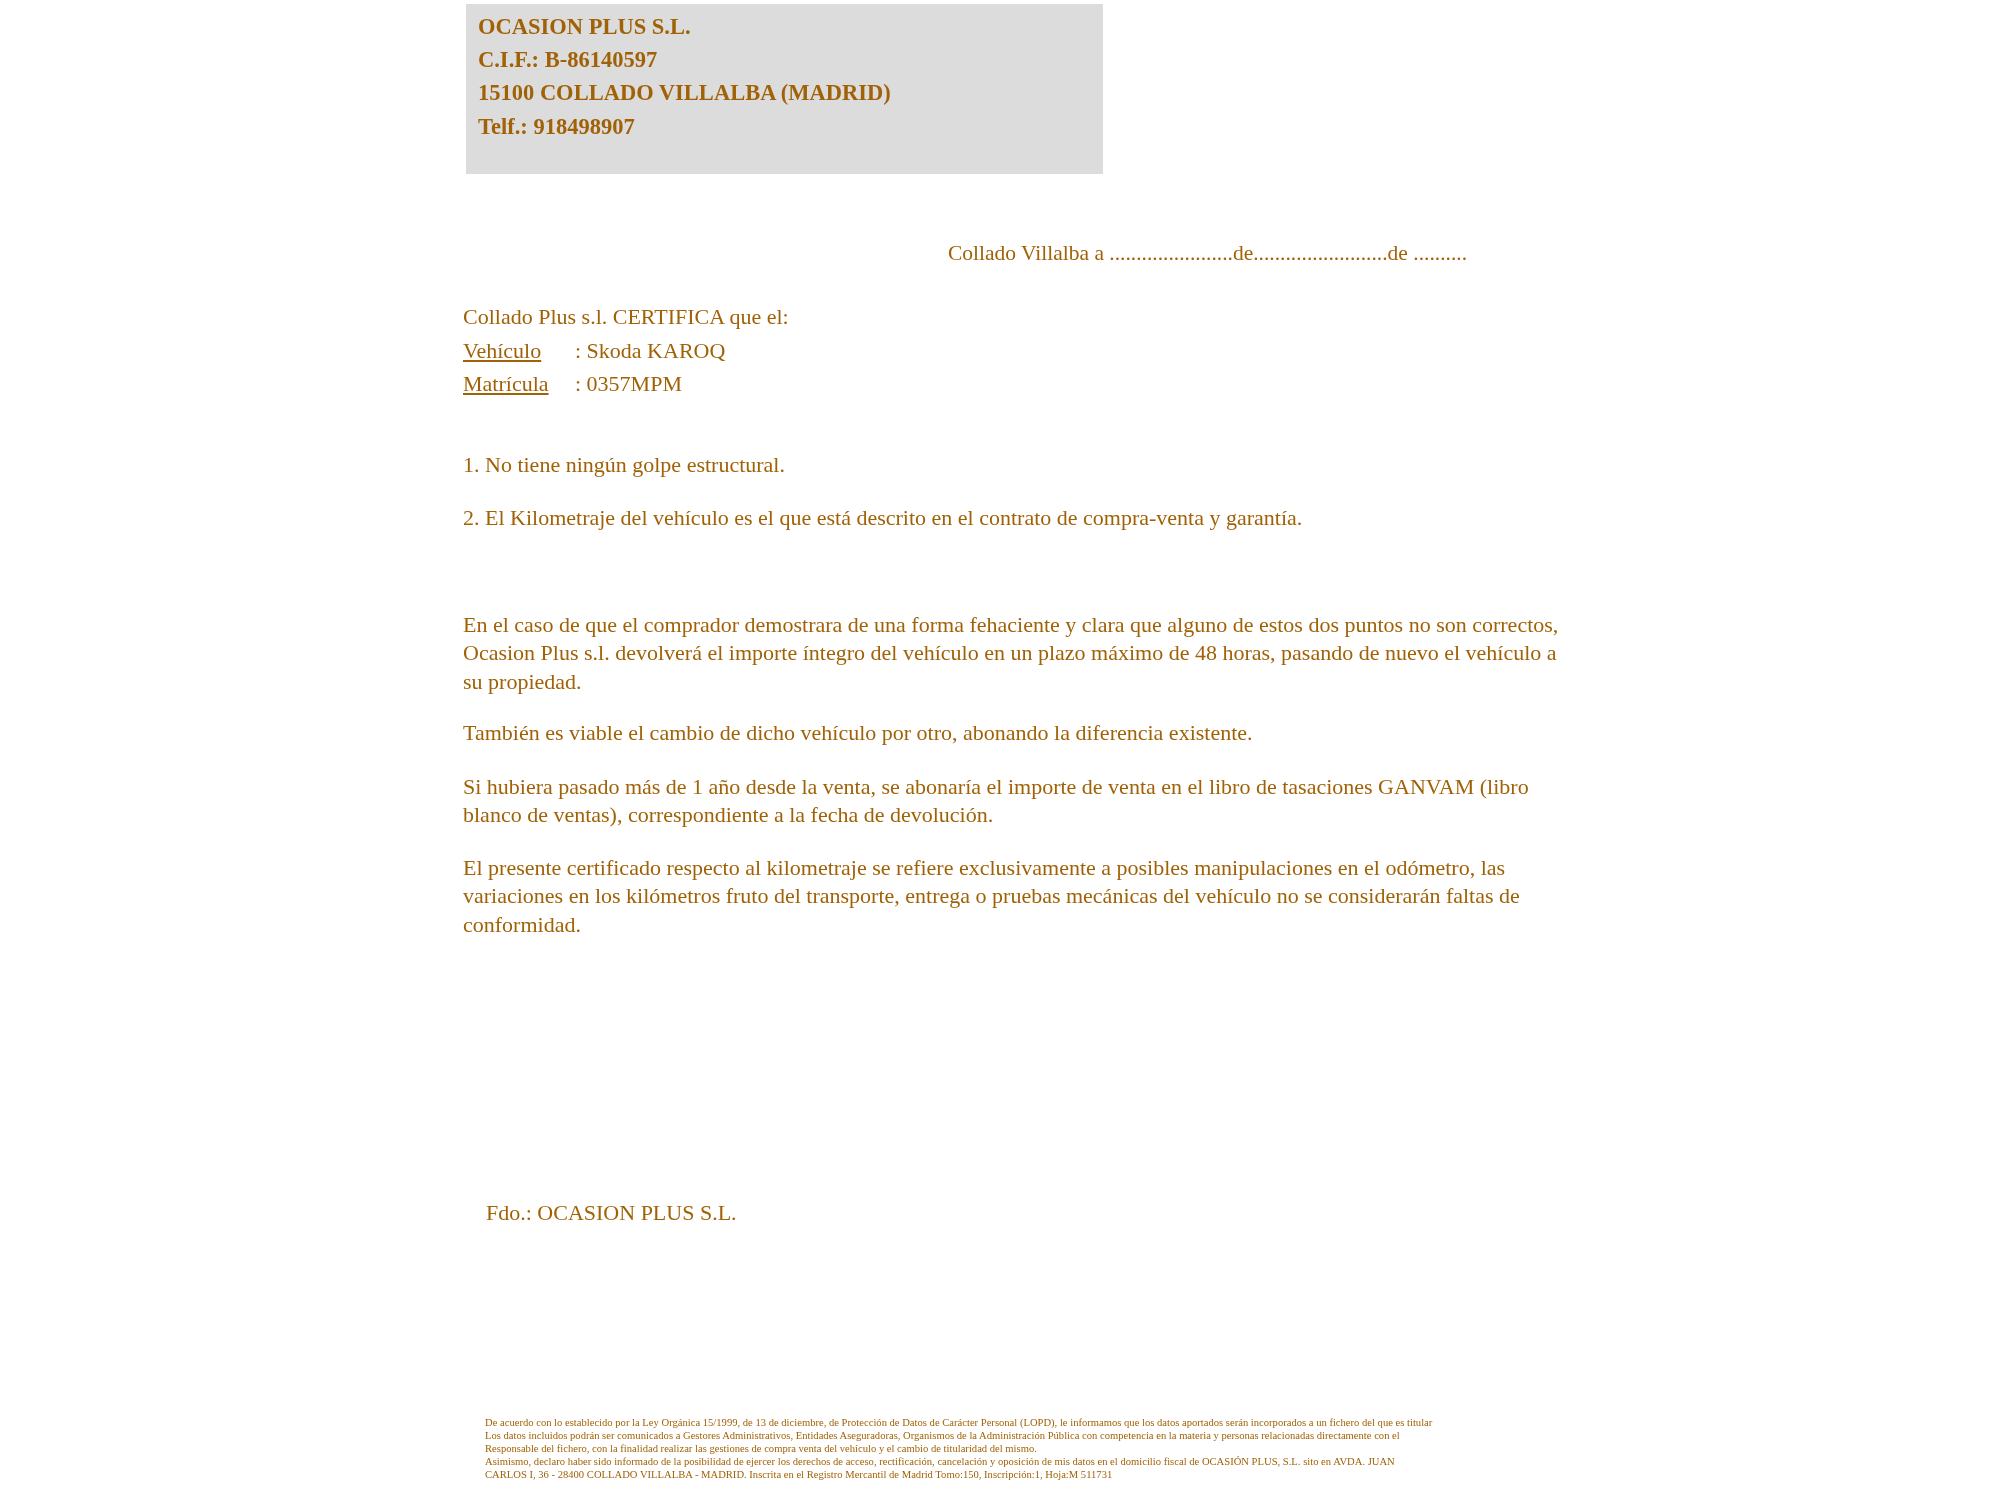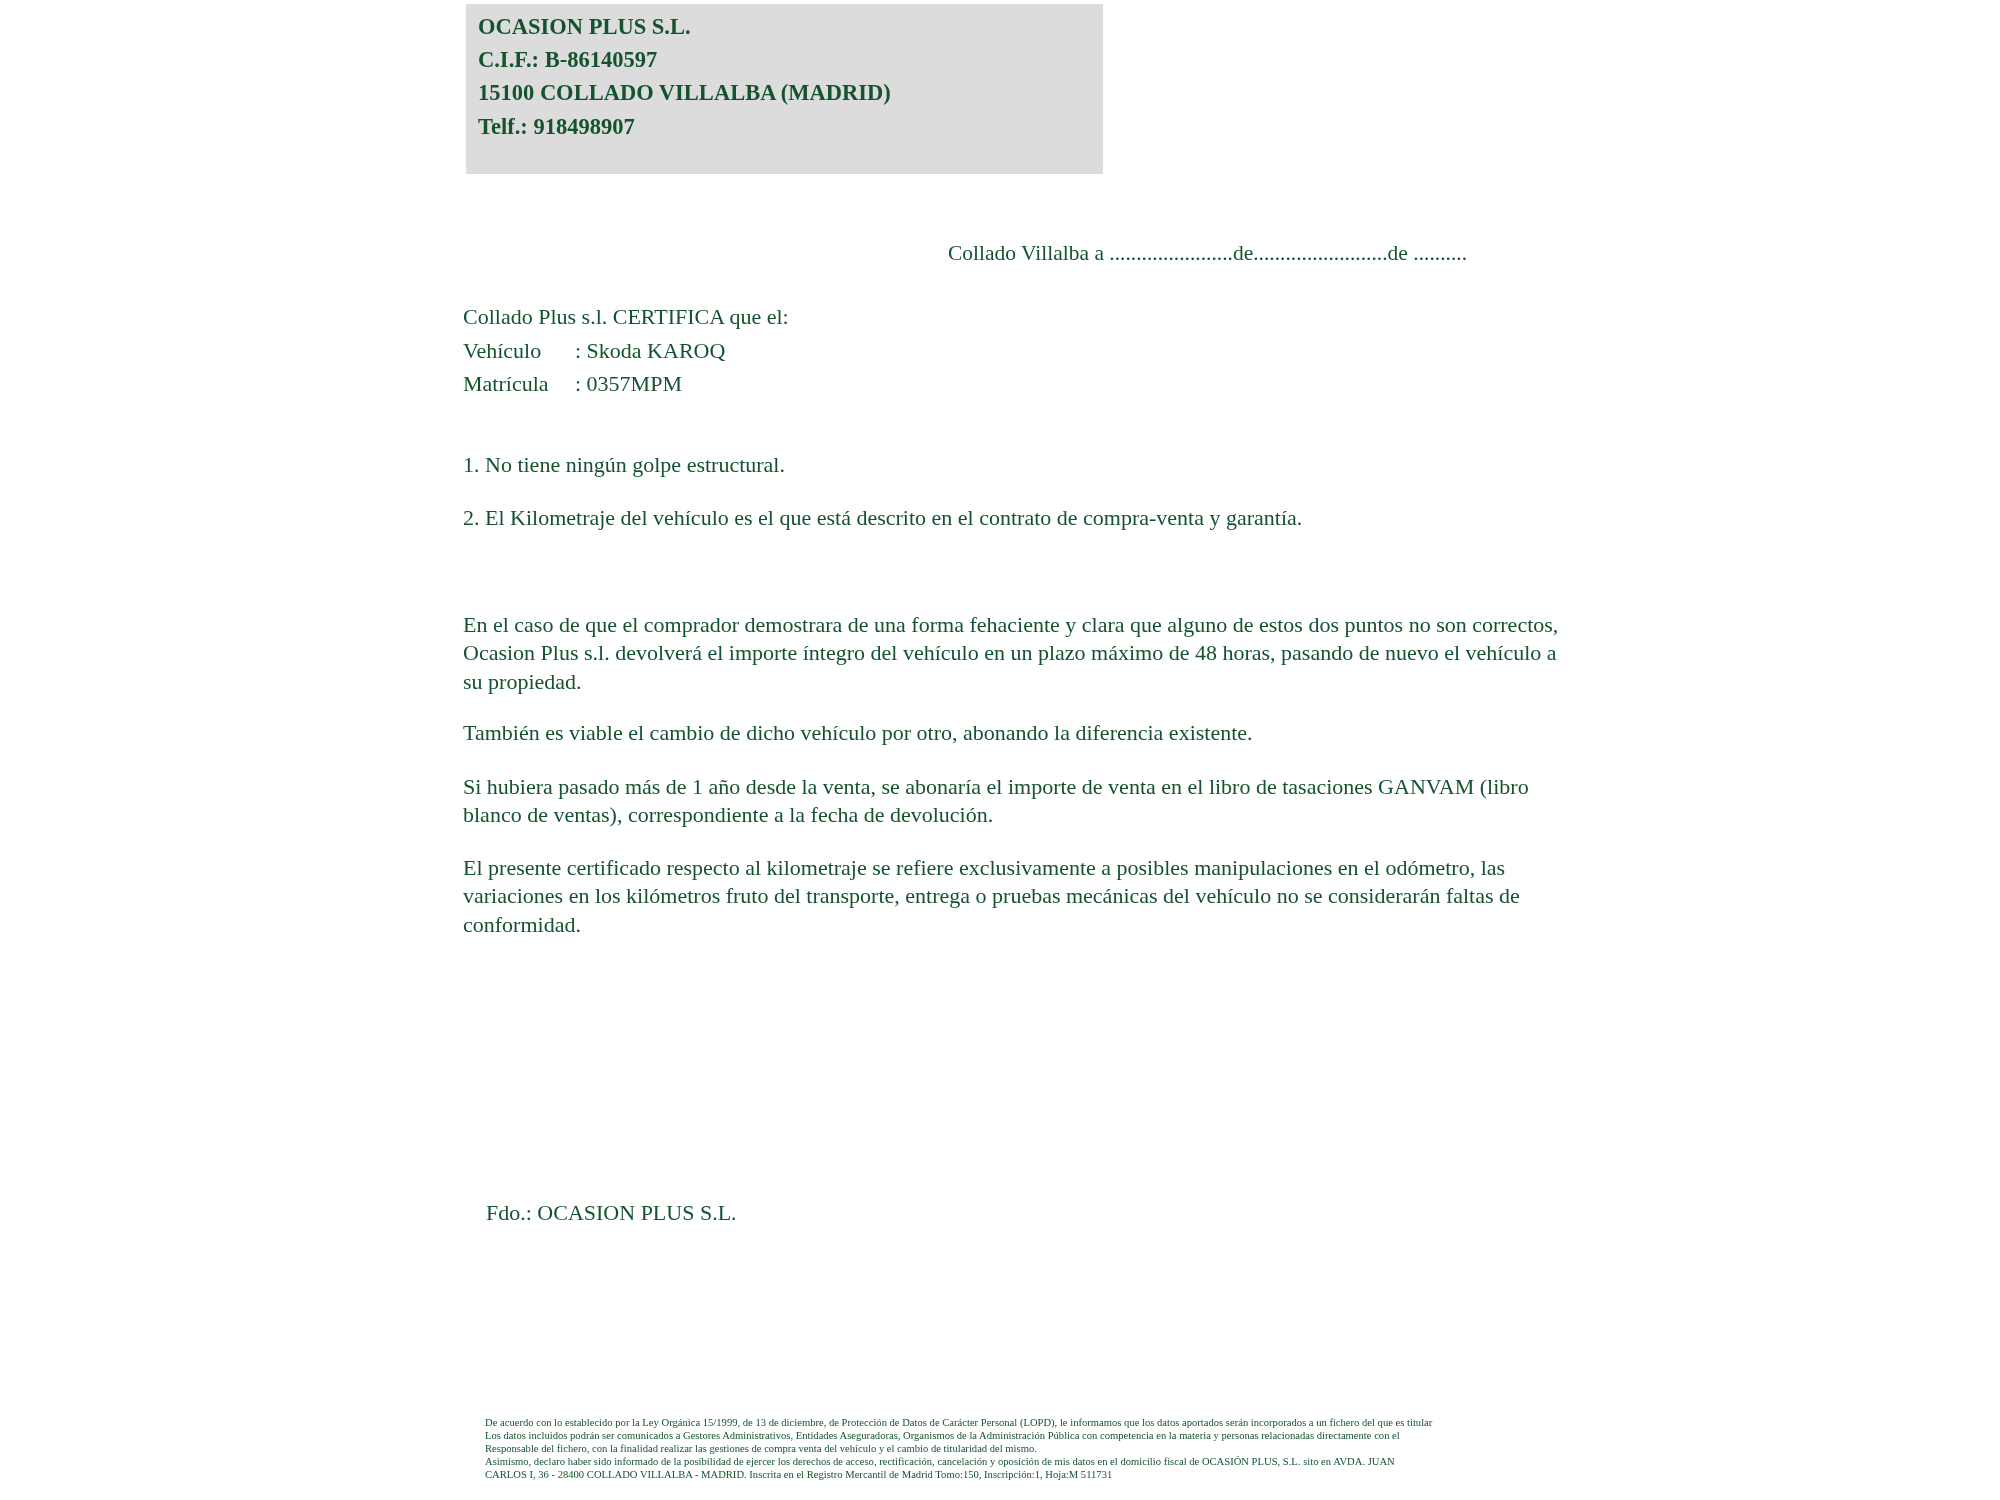--- a/index.html
+++ b/index.html
@@ -5,21 +5,21 @@
   html, body {
     margin: 0;
     padding: 0;
     background: #ffffff;
   }
   .page {
     position: relative;
     width: 2000px;
     height: 1500px;
     background: #ffffff;
-    color: #14532d;
+    color: #a16207;
     font-family: "Liberation Serif", "DejaVu Serif", serif;
     overflow: hidden;
   }
   .header-box {
     position: absolute;
     left: 466px;
     top: 4px;
     width: 637px;
     height: 170px;
     background: #dcdcdc;
@@ -40,20 +40,21 @@
   .certify {
     position: absolute;
     left: 463px;
     top: 300px;
     font-size: 22px;
     line-height: 33.5px;
   }
   .field-label {
     display: inline-block;
     width: 112px;
+    text-decoration: underline;
   }
   .point {
     position: absolute;
     left: 463px;
     font-size: 22px;
     white-space: nowrap;
   }
   .point-1 { top: 452px; }
   .point-2 { top: 505px; text-align: right; }
   .para {

